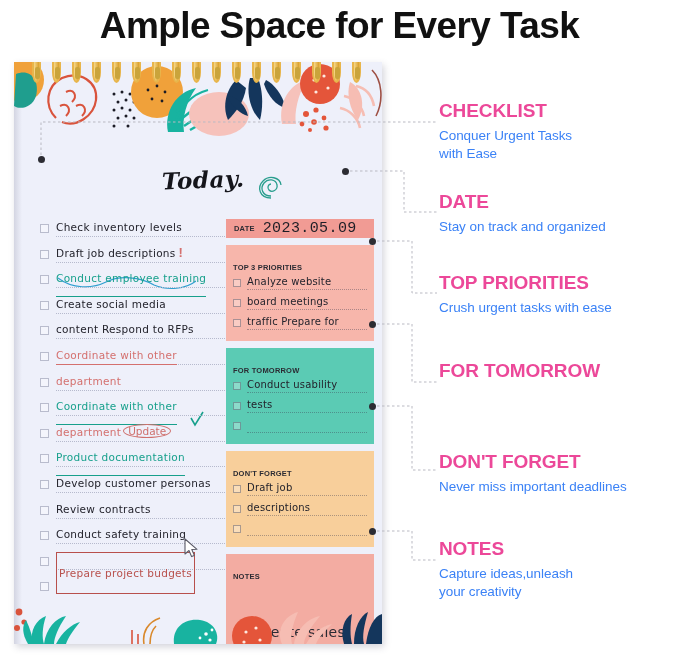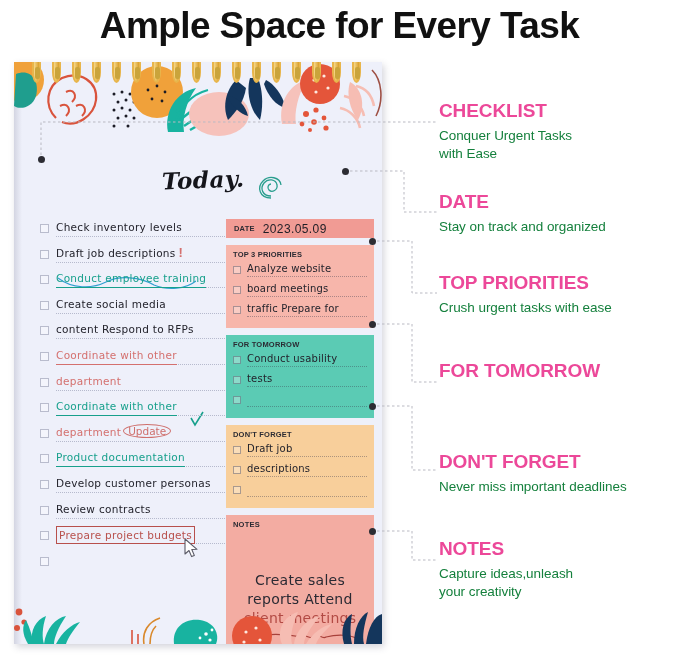--- a/index.html
+++ b/index.html
@@ -67,47 +67,47 @@
   .ck-text {
     position:relative; margin-left:7px; z-index:2;
     font-family:"DejaVu Sans", sans-serif; font-size:10.5px;
     letter-spacing:0.3px; white-space:nowrap;
     background: transparent; line-height:16px;
   }
   .c-dark  { color:#23232c; }
   .c-teal  { color:#17a08c; }
   .c-rose  { color:#d4706e; }
 
-  .u-teal { border-bottom:1.3px solid #17a08c; padding-bottom:1px; }
+  .u-teal { border-bottom:1.3px solid #17a08c; padding-bottom:10px; }
   .u-rose { border-bottom:1.1px solid #d4706e; padding-bottom:1px; }
   .boxed {
-    border:1.2px solid #b8504c; padding:0 2px; color:#b8504c;
+    border:1.2px solid #b8504c; padding:12px 2px; color:#b8504c;
   }
   .circled {
     display:inline-block; border:1.2px solid #cf6f6c; border-radius:50%;
     padding:0 4px; color:#cf6f6c;
   }
   .excl { color:#d4706e; font-weight:700; font-size:13px; }
   .brace-curve { position:absolute; left:18px; top:58px; width:138px; height:13px; }
   .tick-mark { position:absolute; left:150px; top:192px; width:14px; height:16px; }
 
   
   .cursor { position:absolute; left:144px; top:319px; width:16px; height:20px; z-index:9; }
 
   
   .panels { position:absolute; left:212px; top:157px; width:148px; }
-  .panel { position:relative; margin-bottom:7px; padding:5px 7px 6px 7px; }
+  .panel { position:relative; margin-bottom:7px; padding:18px 7px 6px 7px; }
   .panel-title {
     font-family:"Liberation Sans", sans-serif; font-size:7.5px;
     font-weight:700; letter-spacing:0.2px; color:#2b2b33; margin-bottom:3px;
   }
   .p-date   { background:#f19b94; display:flex; align-items:center; gap:8px; height:19px; padding:0 8px; }
   .p-date .panel-title { margin:0; font-size:7.5px; }
   .date-val {
-    font-family:Liberation Sans, sans-serif; font-size:12px; color:#1e1e26; letter-spacing:0.4px;
+    font-family:Liberation Mono, monospace; font-size:15px; color:#1e1e26; letter-spacing:0.4px;
   }
   .p-top    { background:#f7b6ab; }
   .p-tom    { background:#5bcbb4; }
   .p-dont   { background:#f8cf9b; }
   .p-notes  { background:#f3aca2; height:152px; }
 
   .pk-row { position:relative; height:20px; display:flex; align-items:flex-start; }
   .pk-box { width:8px; height:8px; border:1px solid rgba(70,70,90,.45); background:rgba(255,255,255,.30); margin-top:4px; flex:0 0 auto; }
   .pk-line { position:absolute; left:14px; right:0; top:14px; border-bottom:1px dotted rgba(60,60,80,.40); }
   .pk-text {
@@ -123,21 +123,21 @@
   .notes-squiggle { display:block; margin:3px auto 0; }
 
   
   .ann { position:absolute; left:439px; }
   .ann-title {
     font-family:"Liberation Sans", sans-serif; font-weight:700;
     font-size:19px; letter-spacing:-0.1px; color:#ec4899; line-height:24px;
   }
   .ann-desc {
     font-family:"Liberation Sans", sans-serif; font-size:13.5px;
-    color:#15803d; line-height:17.5px; margin-top:4px; letter-spacing:-0.05px;
+    color:#3b82f6; line-height:17.5px; margin-top:4px; letter-spacing:-0.05px;
   }
 
   .connector { position:absolute; pointer-events:none; }
   .conn-dot {
     position:absolute; width:7px; height:7px; border-radius:50%;
     background:#2c2c33; z-index:8;
   }
 </style>
 </head>
 <body>
@@ -317,20 +317,25 @@
             <span class="ck-text c-dark">Develop customer personas</span>
           </div>
           <div class="ck-row">
             <div class="ck-box"></div>
             <div class="ck-line"></div>
             <span class="ck-text c-dark">Review contracts</span>
           </div>
           <div class="ck-row">
             <div class="ck-box"></div>
             <div class="ck-line"></div>
+            <span class="ck-text c-dark">Conduct safety training</span>
+          </div>
+          <div class="ck-row">
+            <div class="ck-box"></div>
+            <div class="ck-line"></div>
             <span class="ck-text boxed">Prepare project budgets</span>
           </div>
           <div class="ck-row">
             <div class="ck-box"></div>
             <span class="ck-text c-dark"></span>
           </div>
         </div>
     </div>
 
     <div class="panels">

